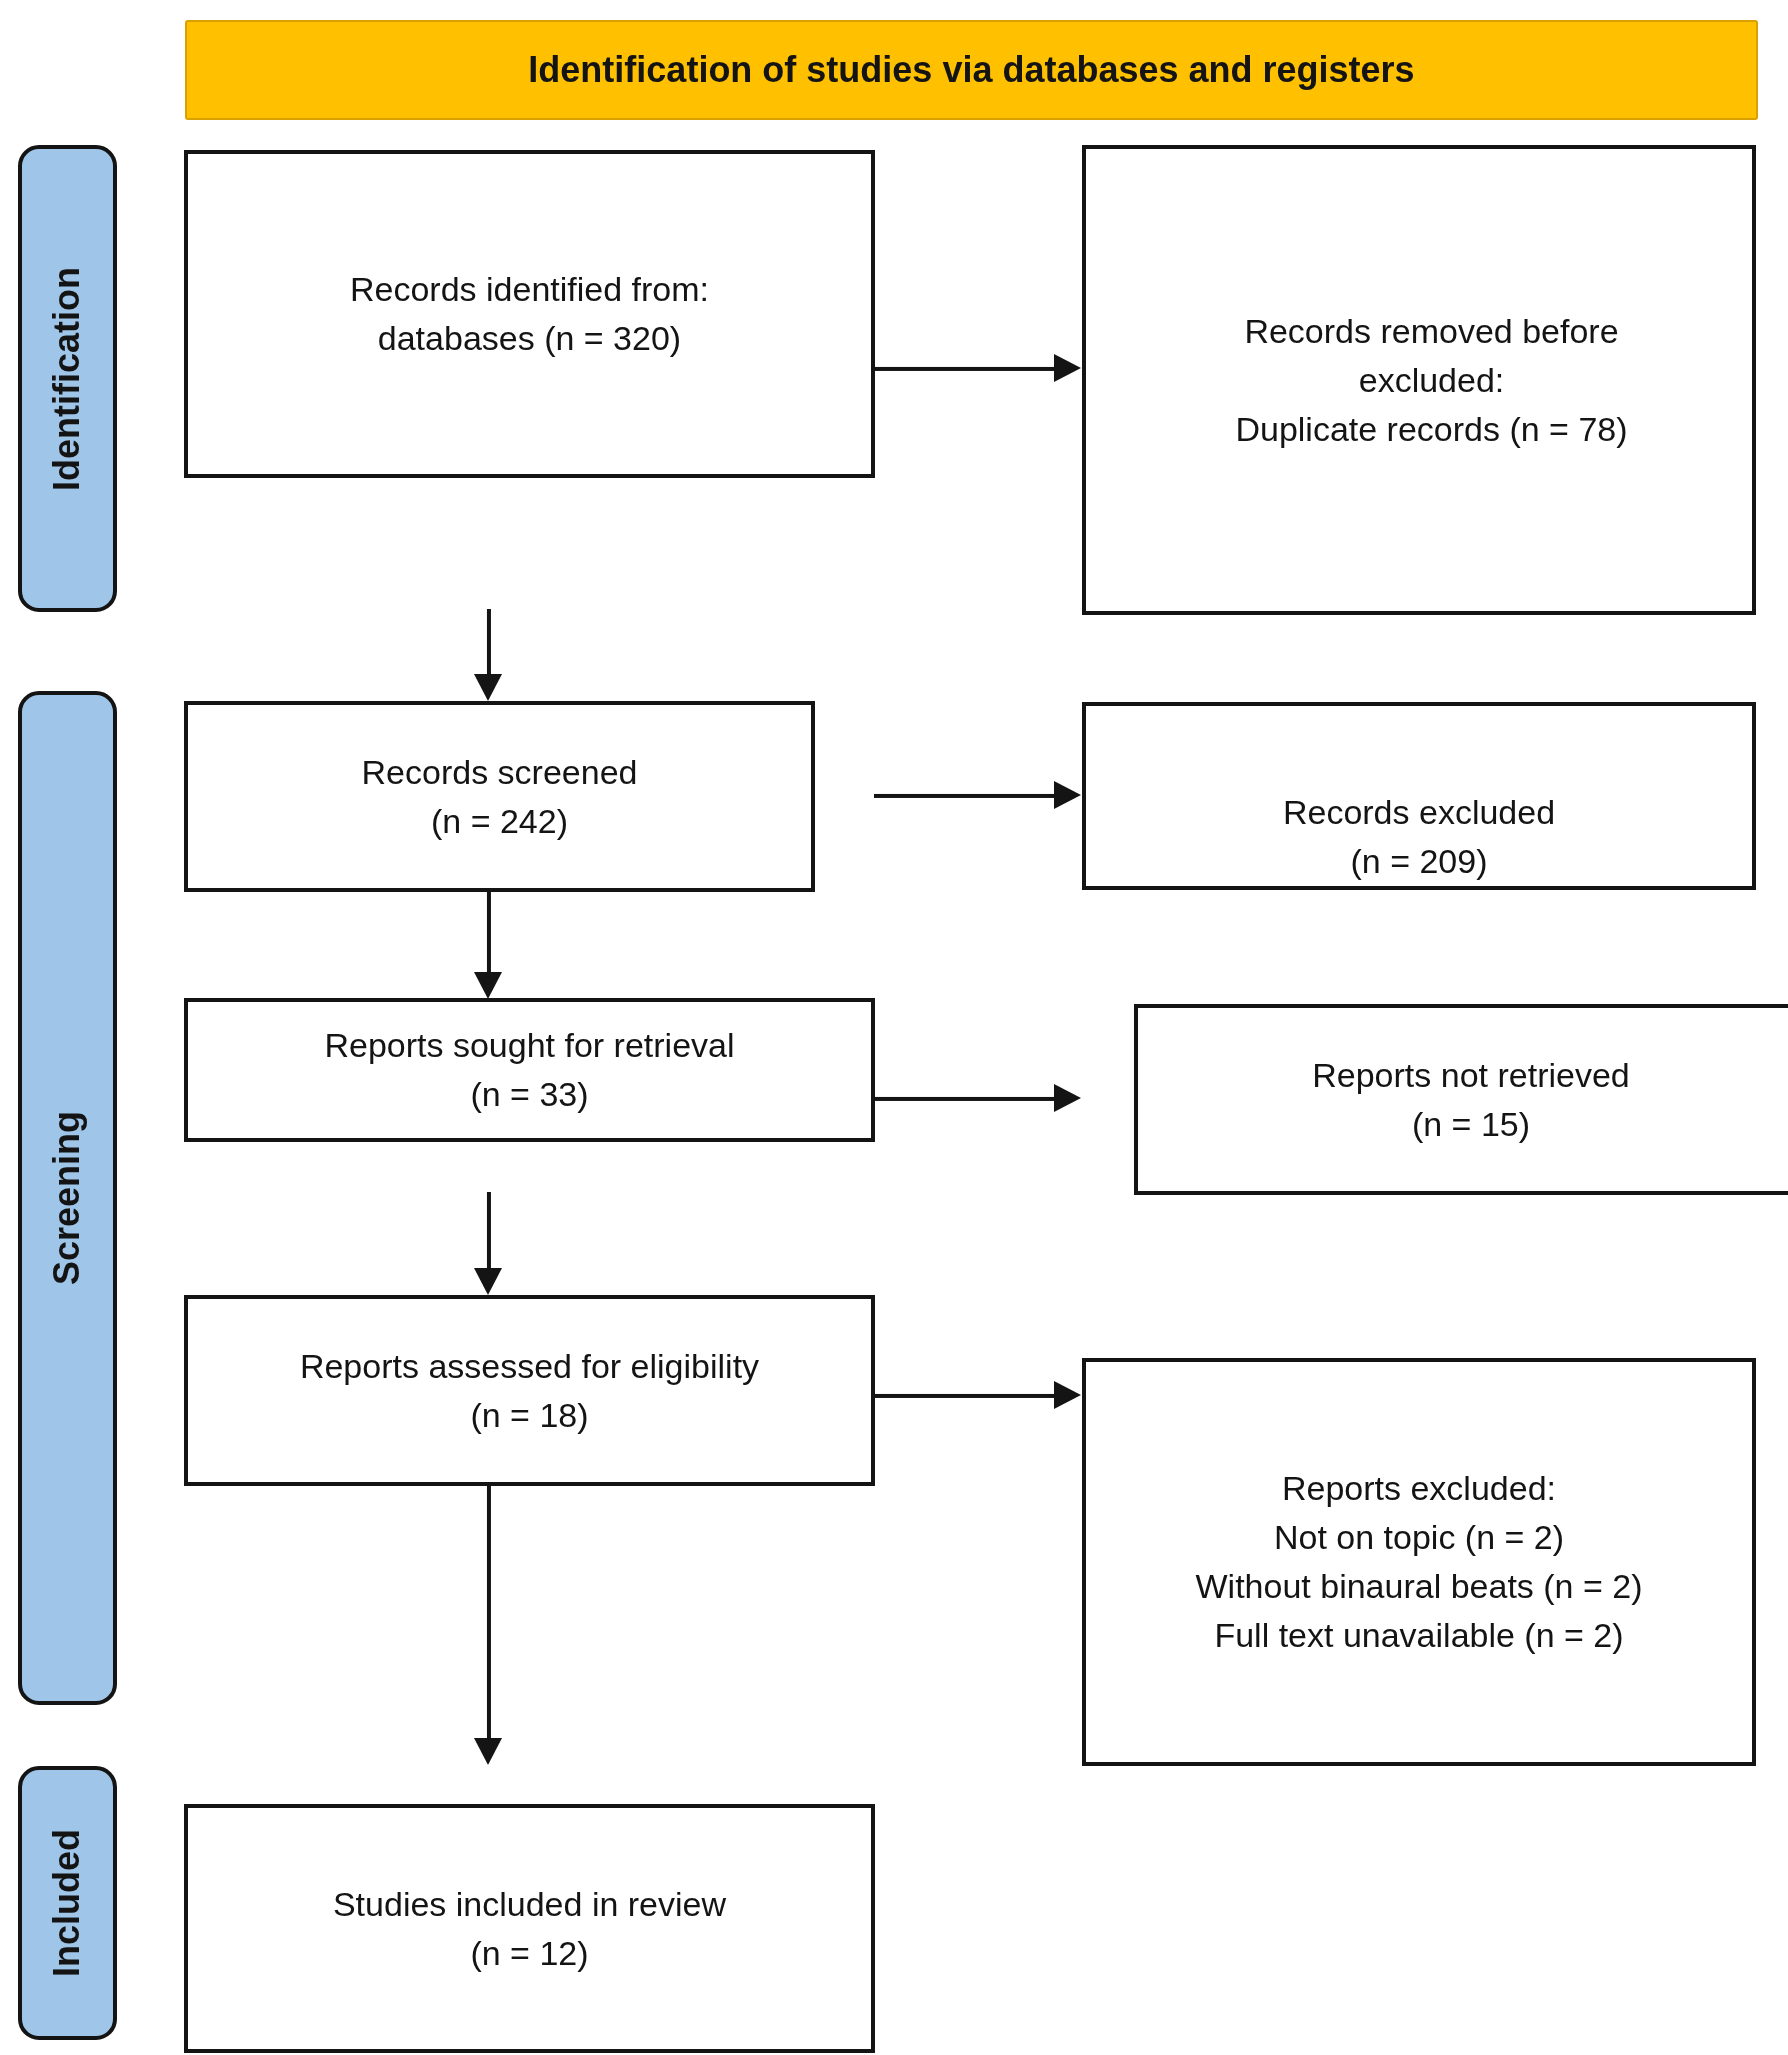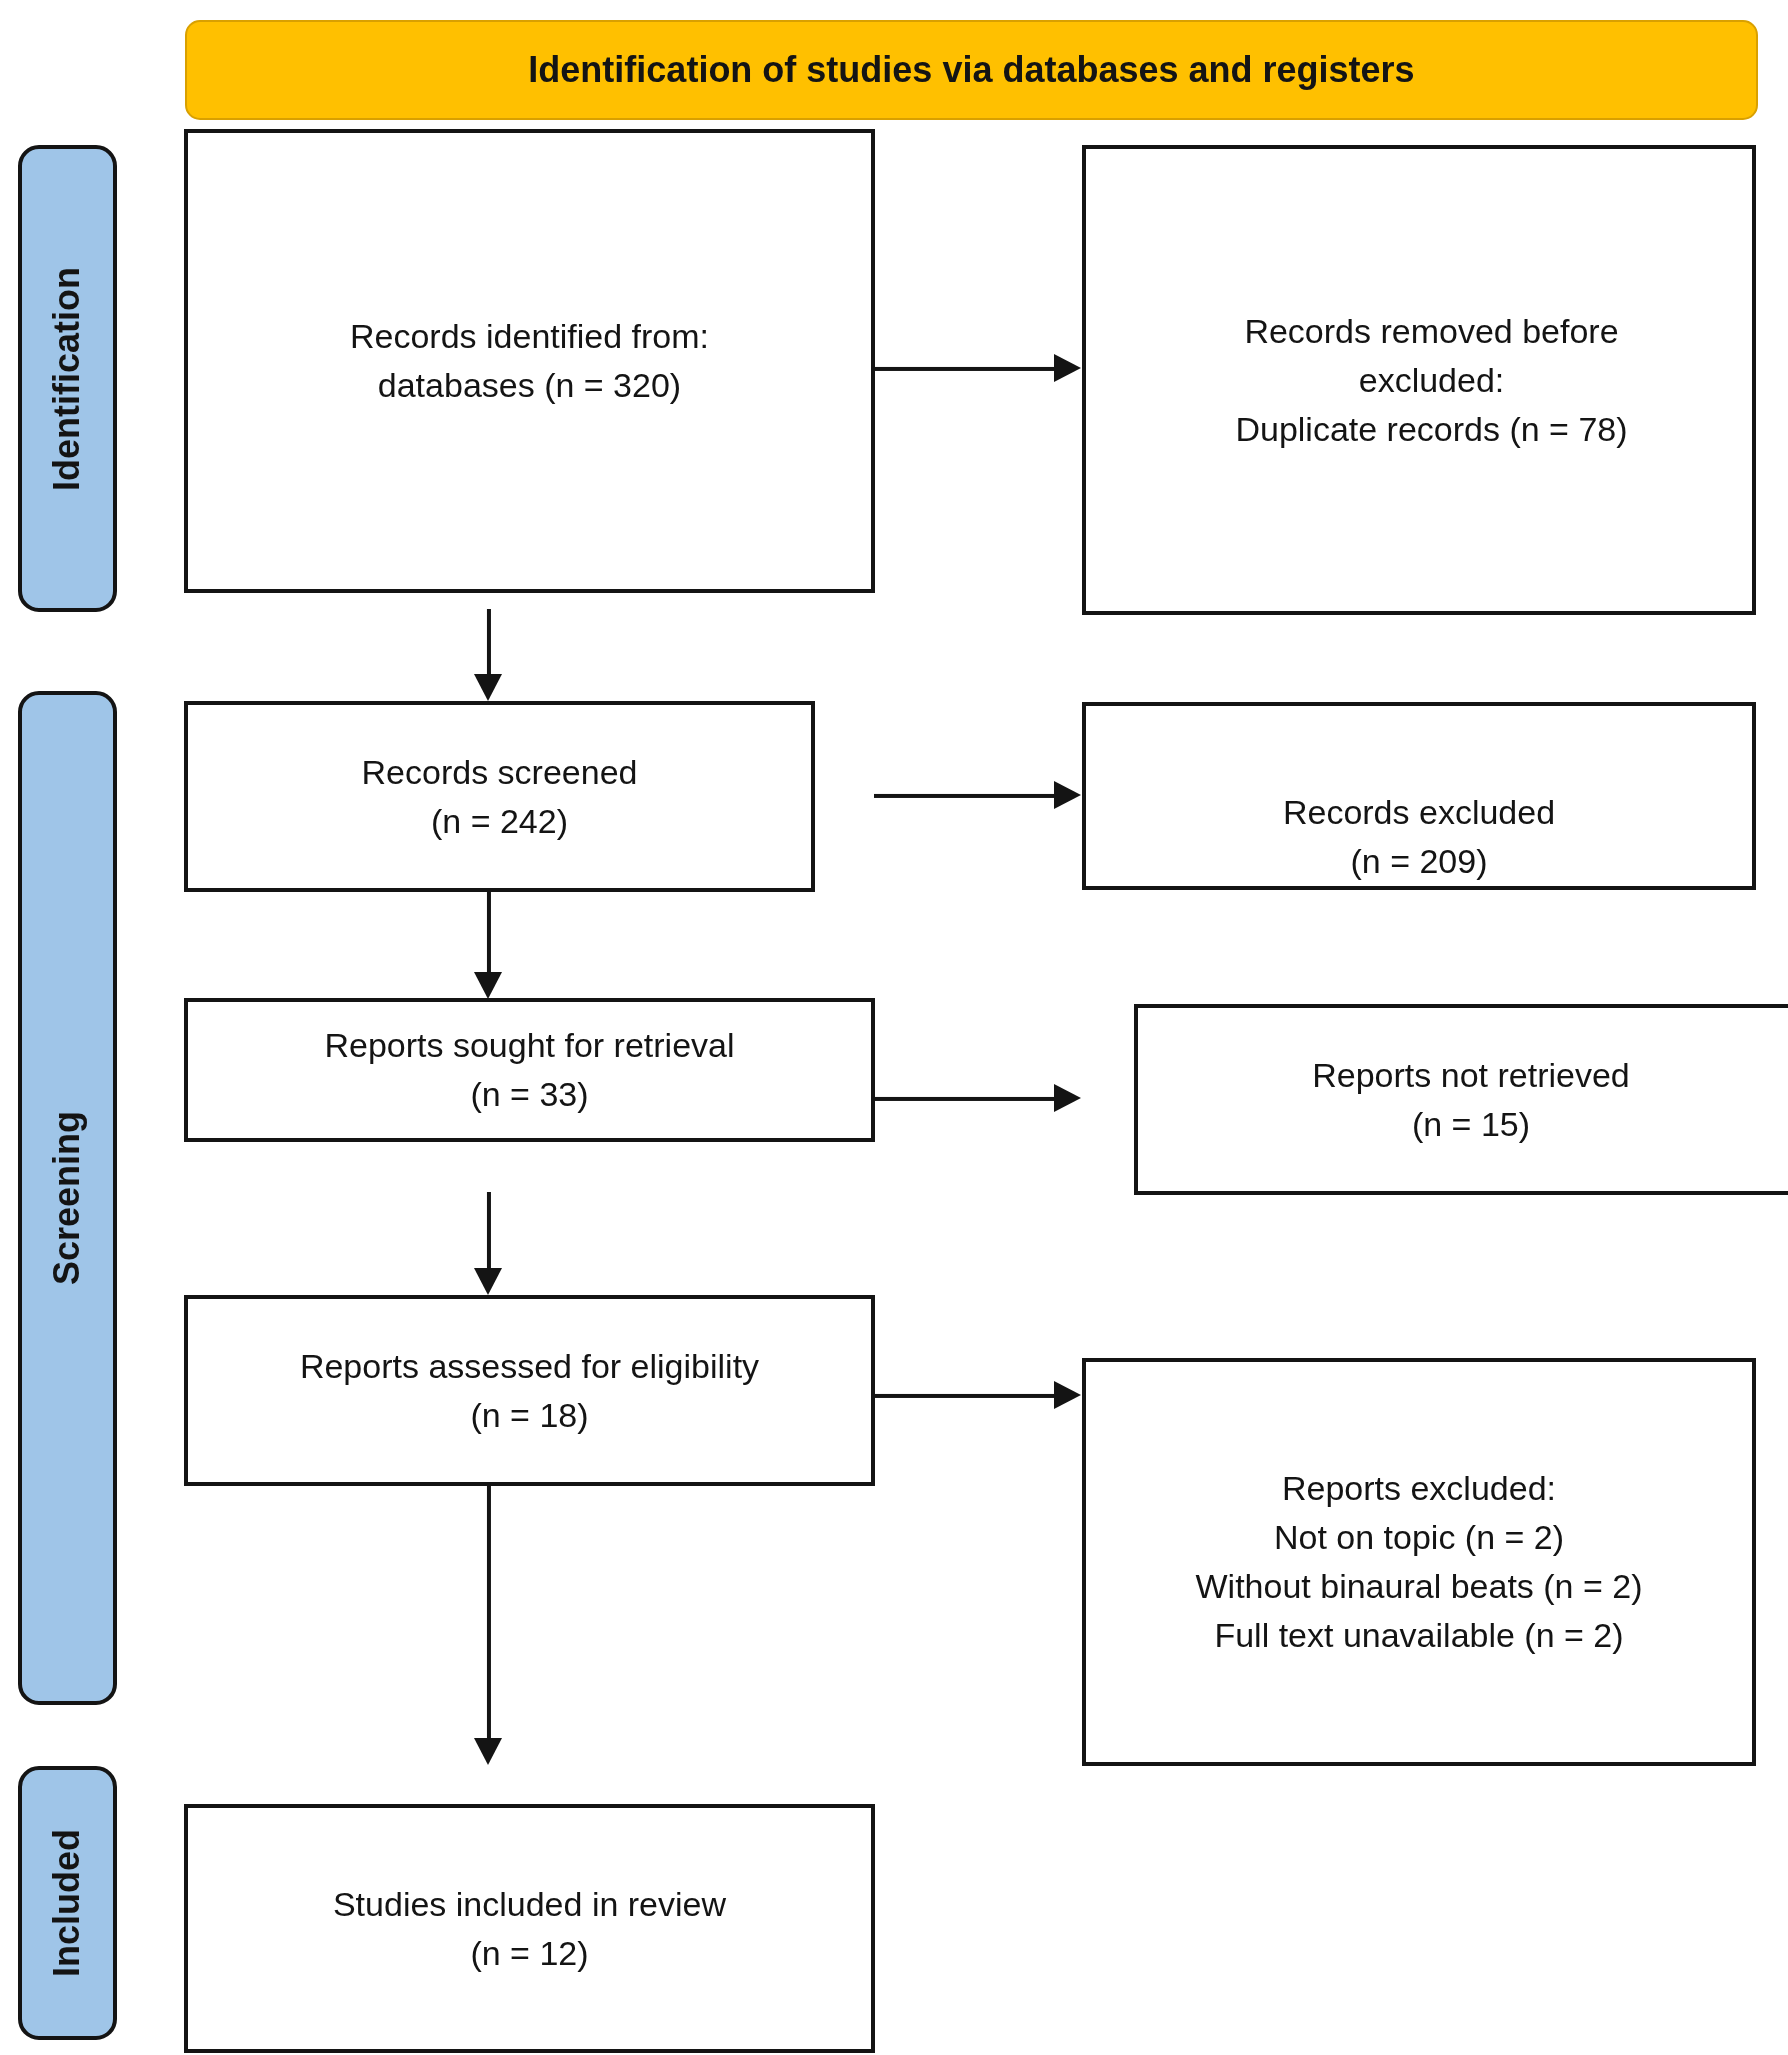--- a/index.html
+++ b/index.html
@@ -14,21 +14,21 @@
   }
 
   
   .banner {
     position: absolute;
     left: 185px; top: 20.4px;
     width: 1573px; height: 100px;
     box-sizing: border-box;
     background: var(--banner-fill, #FFC000);
     border: 2.9px solid var(--banner-edge, #D9A000);
-    border-radius: 15px;
+    border-radius: 3px;
     display: flex; align-items: center; justify-content: center;
     font-size: 36px; font-weight: bold;
   }
 
   
   .stage {
     position: absolute;
     left: 17.5px; width: 99px;
     box-sizing: border-box;
     background: var(--stage-fill, #9FC5E8);
@@ -54,21 +54,21 @@
     background: var(--box-fill, #ffffff);
     border: 4.1px solid var(--outline, #141414);
     display: flex; flex-direction: column;
     align-items: center; justify-content: center;
     text-align: center;
     font-size: 34px;
     line-height: 49px;
   }
   .box .line { white-space: nowrap; }
 
-  .box.identified       { left: 184px;  top: 129px;  width: 691px; height: 464px; }
+  .box.identified       { left: 184px;  top: 150px;  width: 691px; height: 328px; }
   .box.screened         { left: 184px;  top: 701px; width: 631px; height: 191px; }
   .box.sought           { left: 184px;  top: 998px; width: 691px; height: 144px; }
   .box.assessed         { left: 184px;  top: 1295px; width: 691px; height: 191px; }
   .box.included-review  { left: 184px;  top: 1764px; width: 691px; height: 249px; margin-top: 40px; }
 
   .box.removed          { left: 1082px; top: 145px;  width: 674px; height: 470px; padding-left: 25px; }
   .box.records-excluded { left: 1082px; top: 702px; width: 674px; height: 188px; justify-content: flex-end; }
   .box.not-retrieved    { left: 1134px; top: 1004px; width: 674px; height: 191px; }
   .box.reports-excluded { left: 1082px; top: 1358px; width: 674px; height: 408px; }
 

